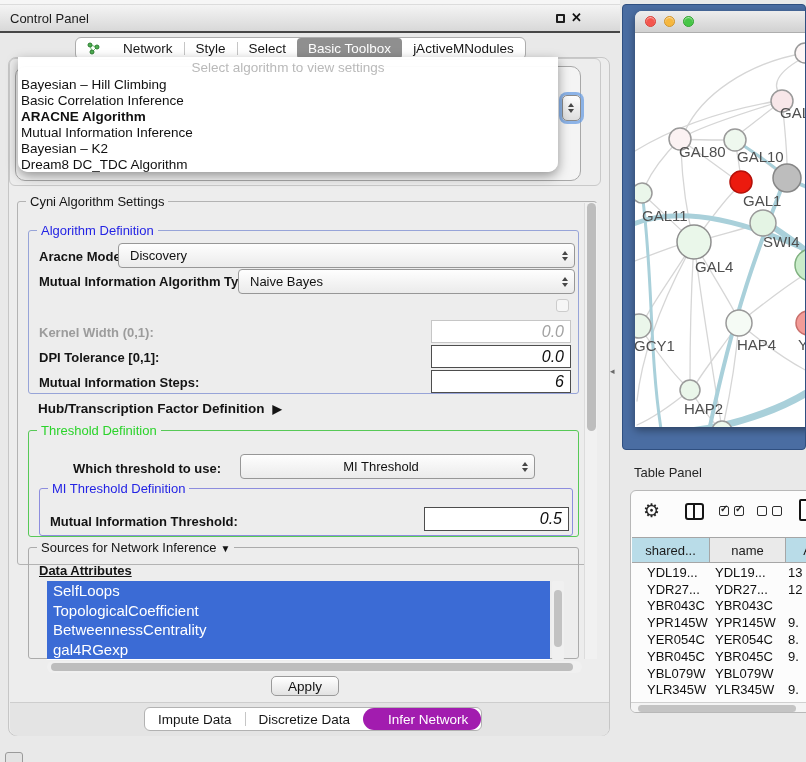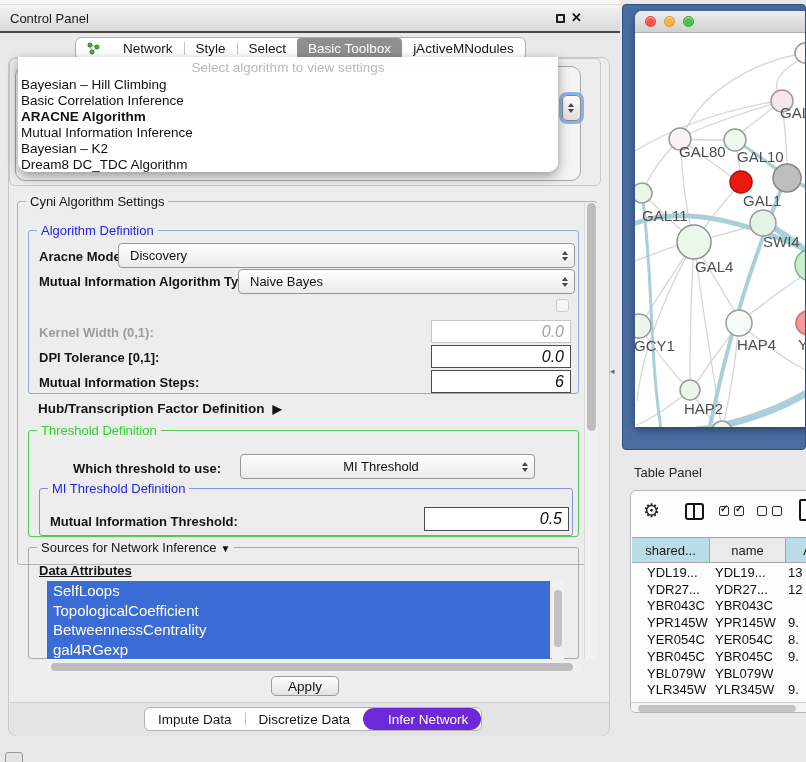--- a/index.html
+++ b/index.html
@@ -78,21 +78,21 @@
   #cyni-hscroll .thumb { position:absolute; left:4px; top:2px; width:522px; height:8px; background:#bdbdbd; border-radius:4px; }
 
   #panel-bottom { position:absolute; left:1px; top:644px; width:599px; height:34px; background:#e4e4e4;
     border-top:1px solid #cdcdcd; border-radius:0 0 8px 8px; }
   #apply-btn { position:absolute; left:262px; top:618px; width:68px; height:20px; border:1px solid #9a9a9a;
     border-radius:5px; background:linear-gradient(#ffffff,#e2e2e2); font-size:13.5px; color:#111;
     display:flex; align-items:center; justify-content:center; }
   #bottom-tabs { position:absolute; left:135px; top:649px; height:24px; background:#fff; border:1px solid #b2b2b2;
     border-radius:6px; display:flex; align-items:stretch; font-size:13.5px; color:#161616; }
   .btab { padding:0 13px; display:flex; align-items:center; }
-  .btab.sel { background:#6d28d9; color:#fff; border-radius:11px;padding-left:25px; }
+  .btab.sel { background:#a21caf; color:#fff; border-radius:11px;padding-left:25px; }
 
   
   #net-frame { left:622px; top:4px; width:184px; height:446px; background:#4a6da2;
     border:1px solid #2f4f80; border-radius:4px; overflow:hidden; }
   #mac-window { position:absolute; left:12px; top:6px; width:200px; height:416px; background:#fff;
     border-radius:7px 7px 0 0; box-shadow:0 3px 8px rgba(0,0,0,.4); overflow:hidden; }
   #mac-titlebar { height:22px; background:linear-gradient(#ededed,#d1d1d1); border-bottom:1px solid #aeaeae;
     display:flex; align-items:center; padding-left:10px; gap:8px; }
   .light { width:11px; height:11px; border-radius:50%; box-shadow:inset 0 1px 1px rgba(255,255,255,.6); }
   .light.red { background:#f4564e; border:1px solid #d8423a; }

